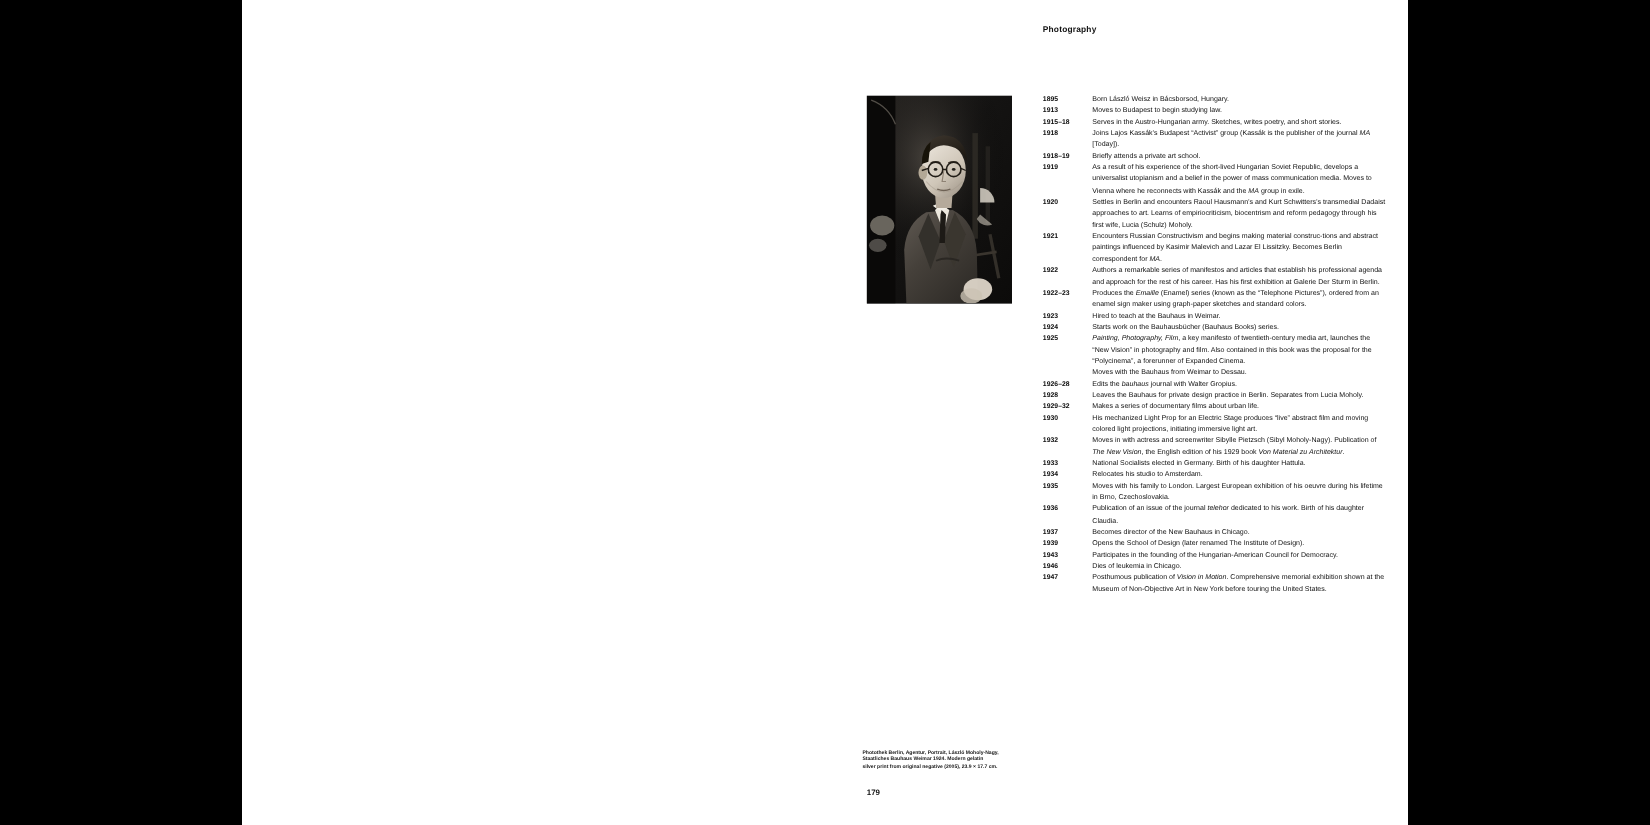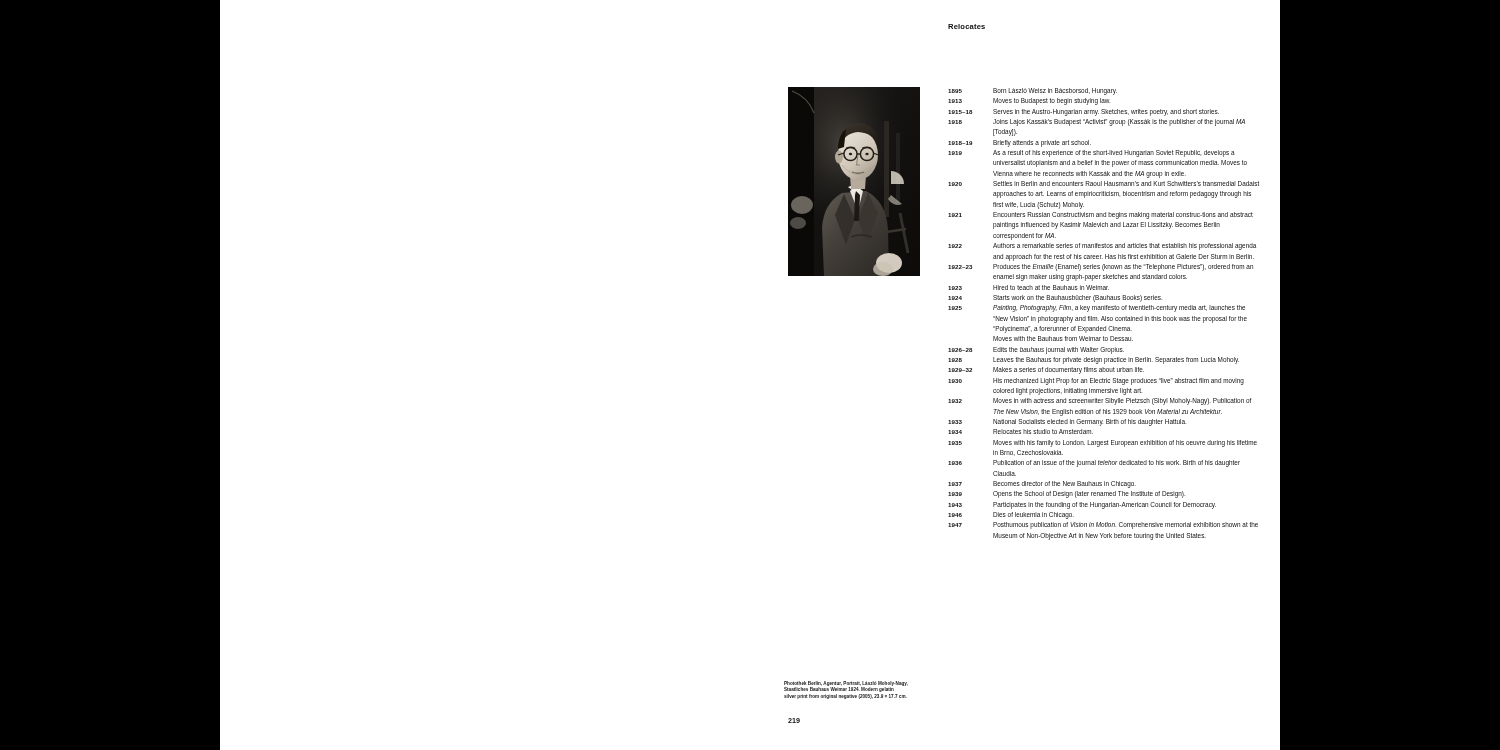--- a/index.html
+++ b/index.html
@@ -116,21 +116,21 @@
   }
   .chron-text i { font-style: italic; }
   .chron-text .para { display: block; }
 </style>
 </head>
 <body>
 
 <div id="stage">
   <div id="page">
 
-    <div class="running-head">Relocates</div>
+    <div class="running-head">Photography</div>
 
     <div class="photo-block">
       <div class="photo-frame">
         <svg viewBox="0 0 132 189" preserveAspectRatio="none">
           <defs>
             <linearGradient id="bgGrad" x1="0" y1="0" x2="1" y2="1">
               <stop offset="0%" stop-color="#2a2724"></stop>
               <stop offset="45%" stop-color="#141312"></stop>
               <stop offset="100%" stop-color="#0c0b0a"></stop>
             </linearGradient>
@@ -219,21 +219,21 @@
         </svg>
       </div>
     </div>
 
     <div class="caption">
       <div>Photothek Berlin, Agentur, Portrait, László Moholy-Nagy,</div>
       <div>Staatliches Bauhaus Weimar 1924. Modern gelatin</div>
       <div>silver print from original negative (2005), 23.9 × 17.7 cm.</div>
     </div>
 
-    <div class="folio">219</div>
+    <div class="folio">179</div>
 
     <div class="chronology" id="chronology-list">
         <div class="chron-row">
           <div class="chron-year">1895</div>
           <div class="chron-text">
             <span class="para"><span>Born László Weisz in Bácsborsod, Hungary.</span></span>
           </div>
         </div>
         <div class="chron-row">
           <div class="chron-year">1913</div>

